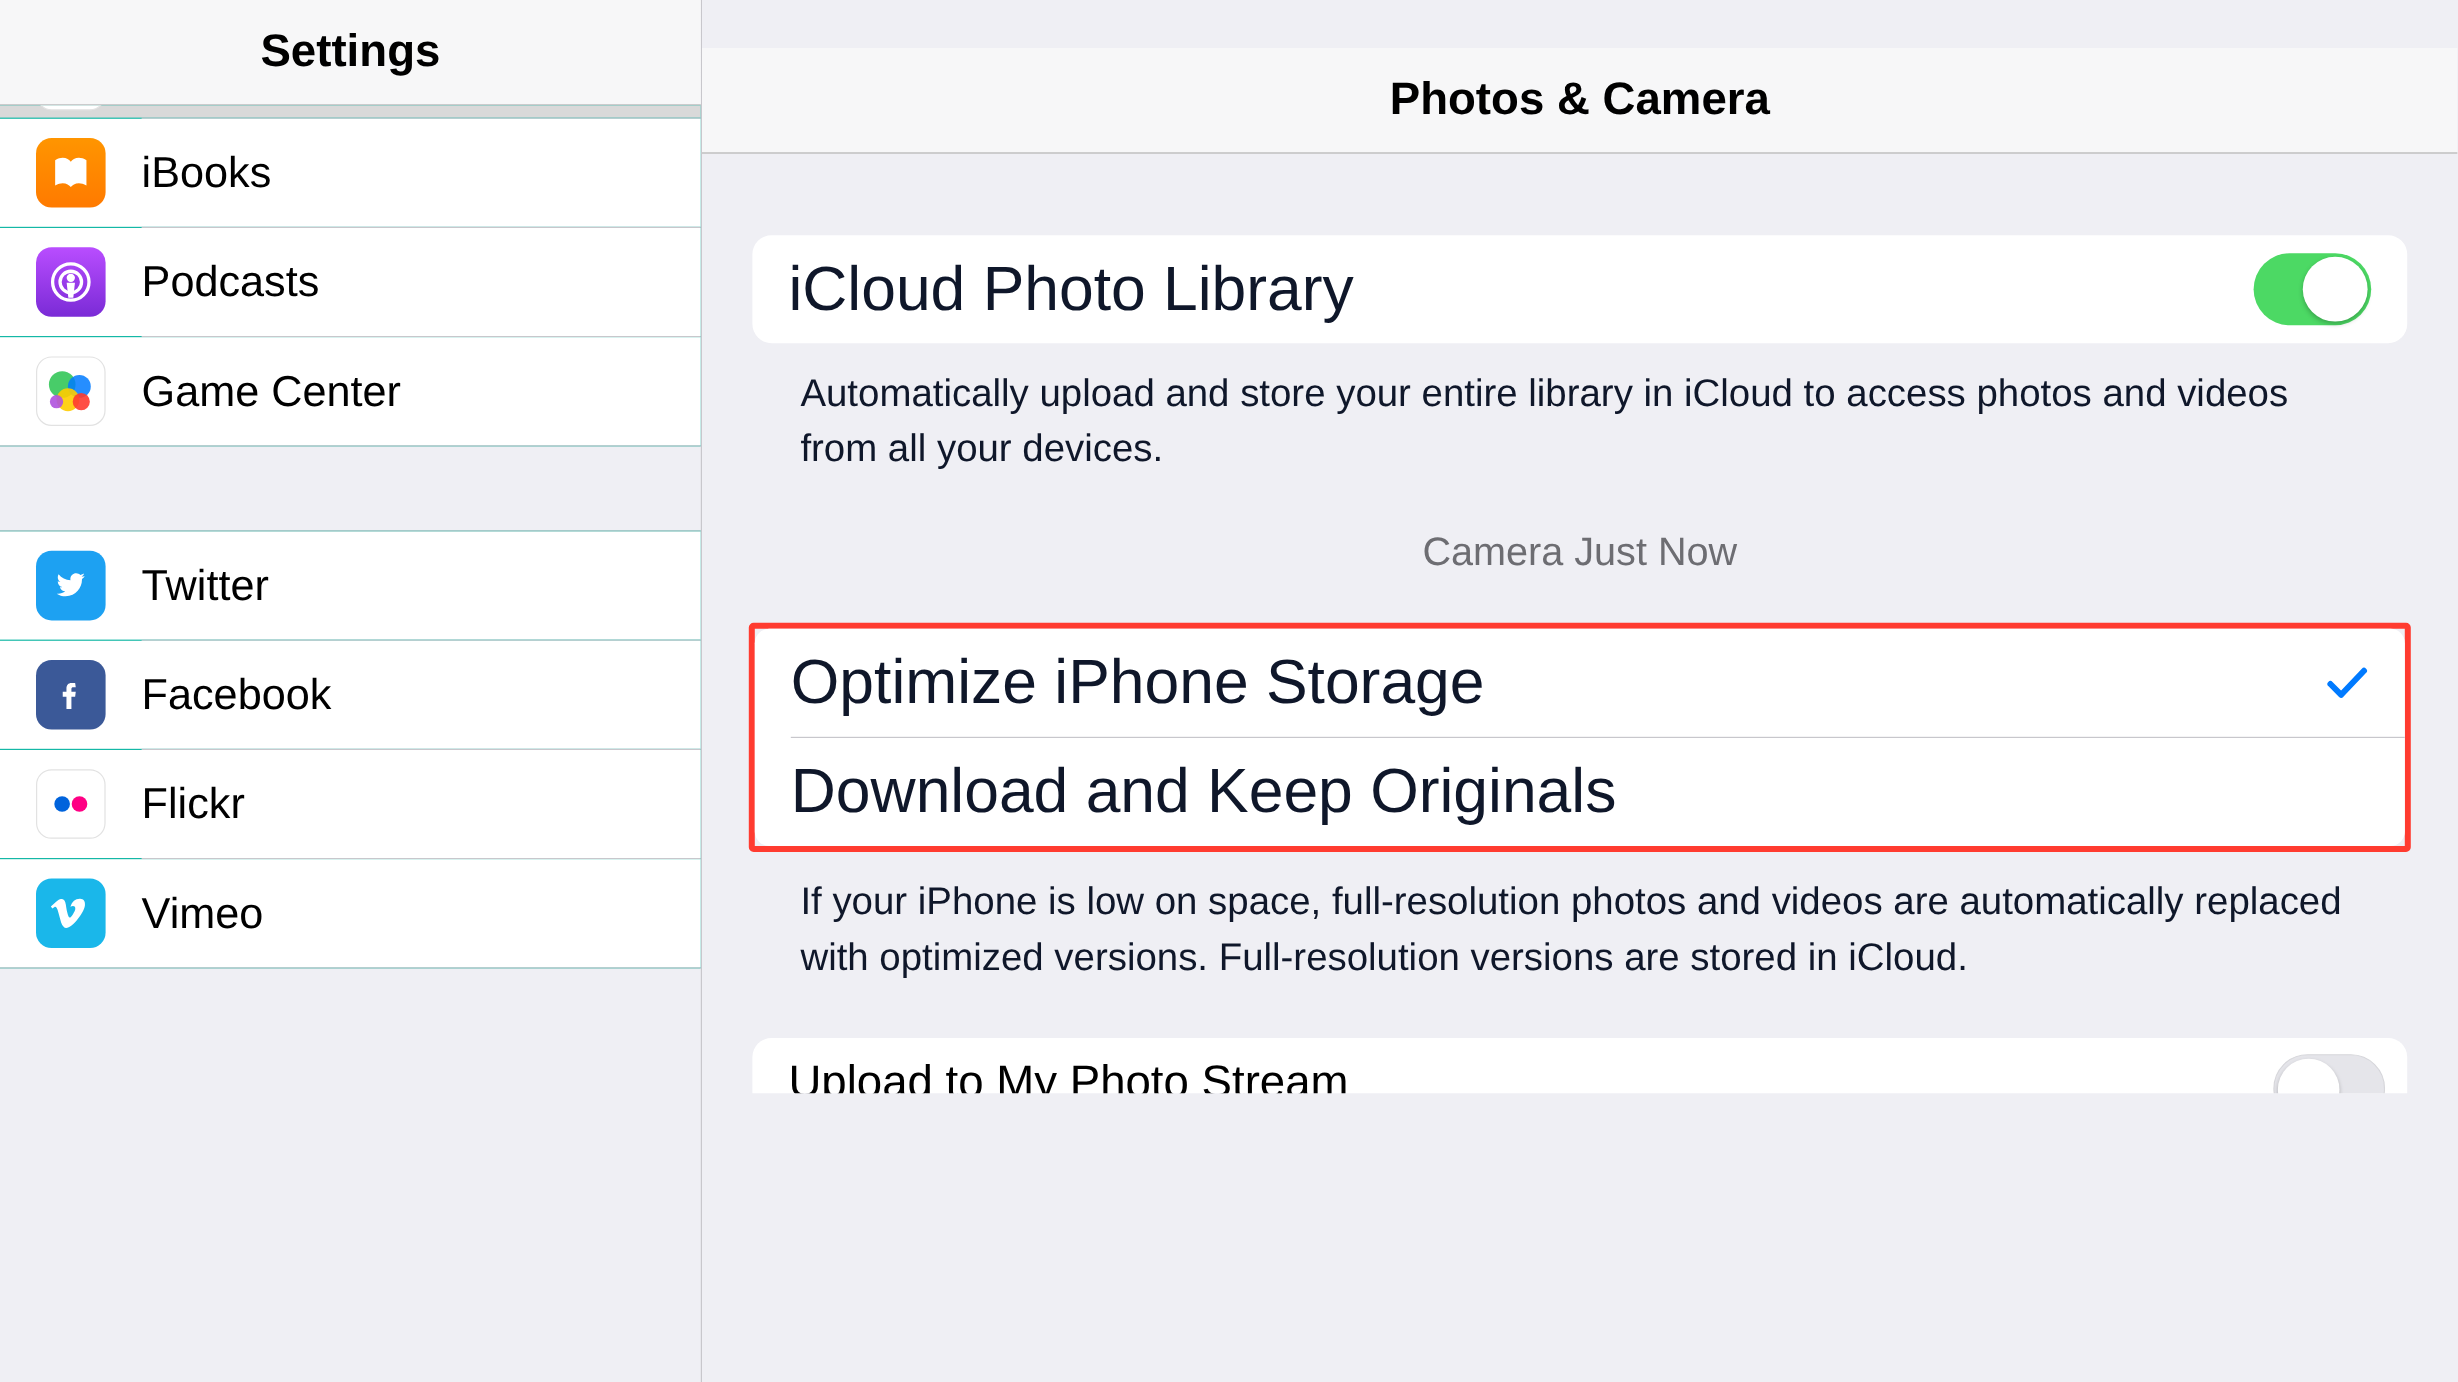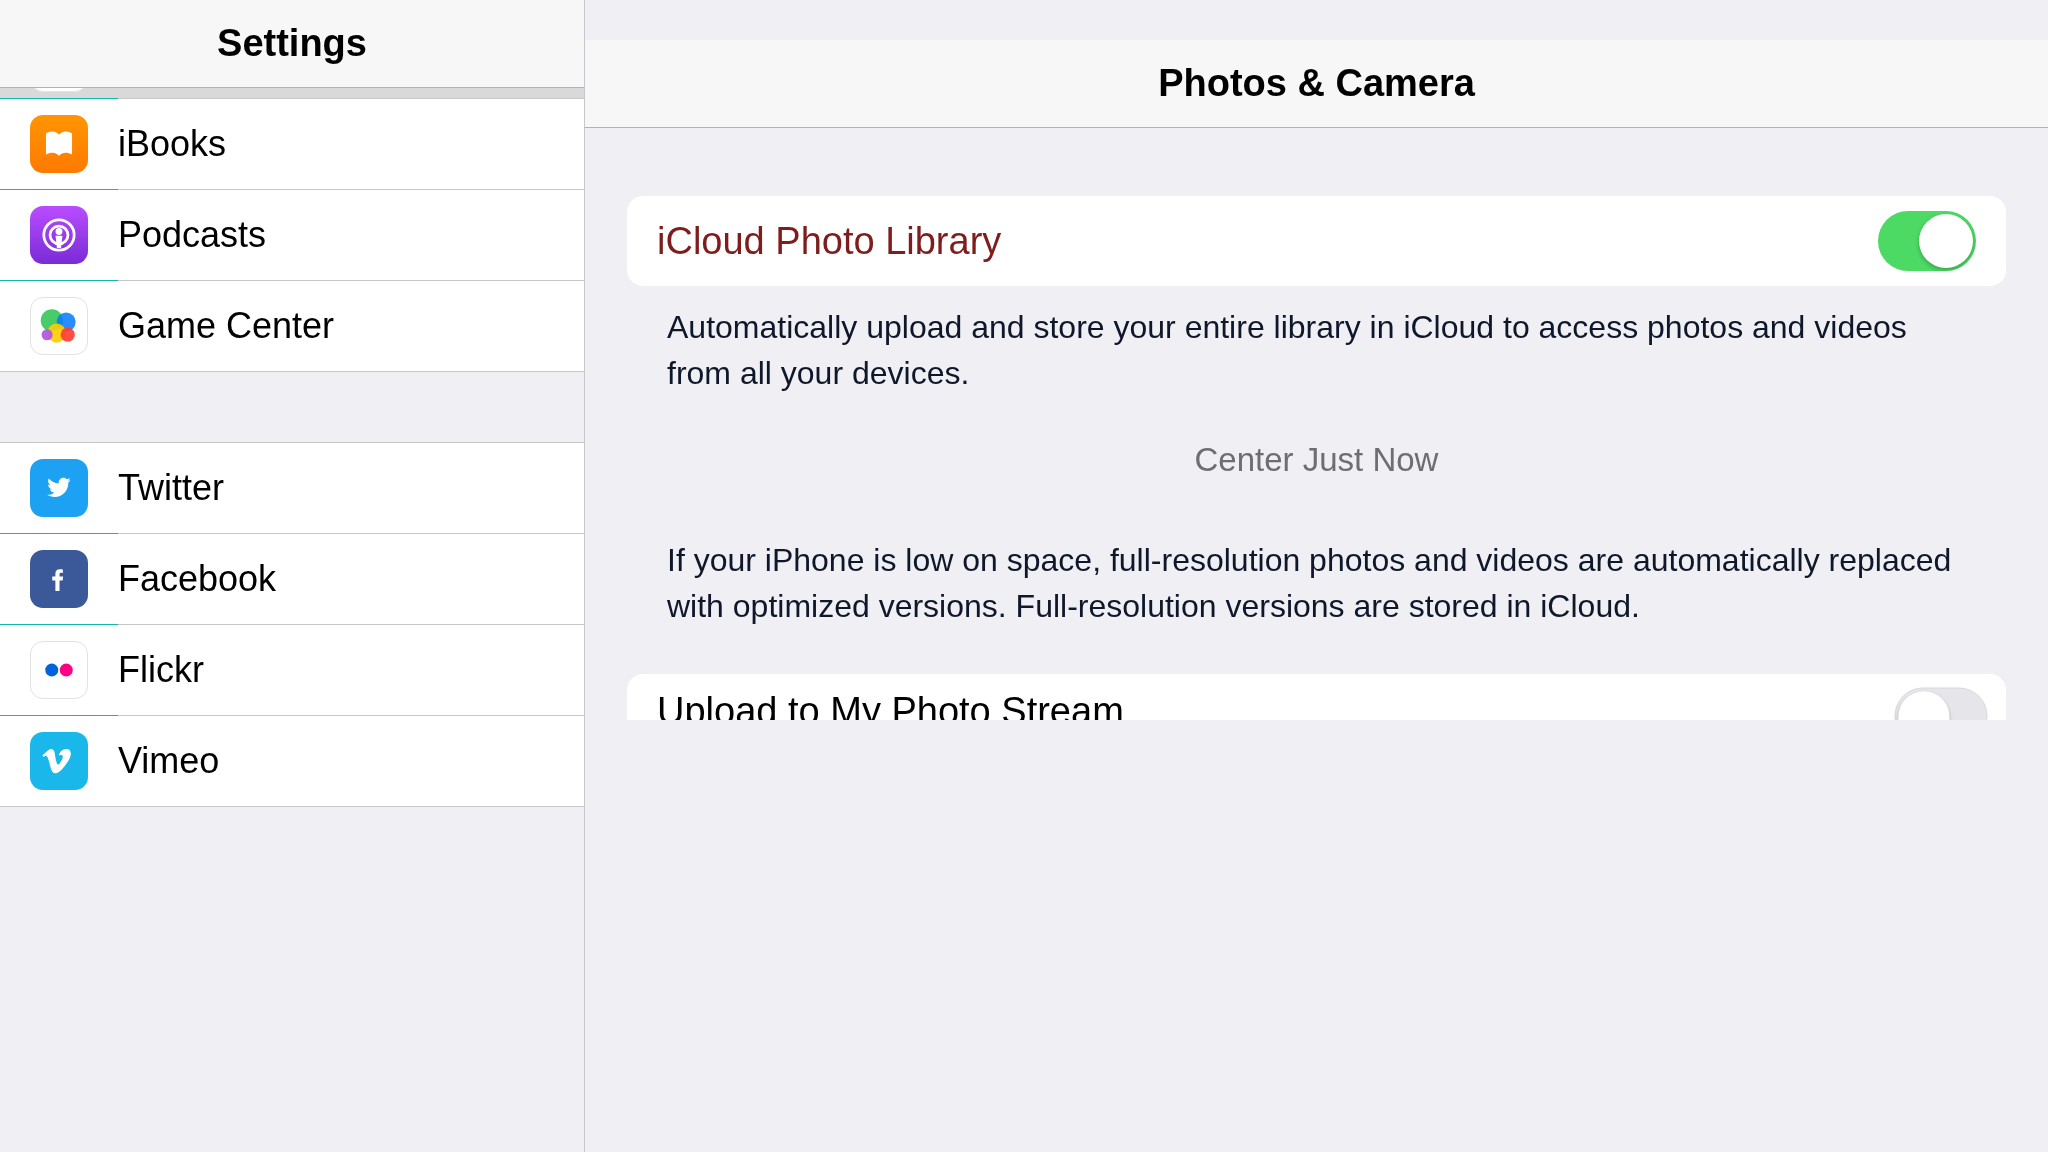--- a/index.html
+++ b/index.html
@@ -112,22 +112,22 @@
     border-radius: 16px;
   }
   .cell {
     display: flex;
     align-items: center;
     justify-content: space-between;
     padding: 0 30px;
     height: 90px;
   }
   .cell-label {
-    font-size: 38px;
-    color: #7f1d1d;
+    font-size: 52px;
+    color: #0f172a;
     font-weight: 400;
   }
   .cell-sep {
     height: 1px;
     background: #c8c7cc;
     margin-left: 30px;
   }
   .footer-text {
     color: #0f172a;
     font-size: 32px;
@@ -301,22 +301,36 @@
       <div class="cell-group">
         <div class="cell">
           <span class="cell-label">iCloud Photo Library</span>
           <div class="toggle on">
             <div class="knob"></div>
           </div>
         </div>
       </div>
       <div class="footer-text">Automatically upload and store your entire library in iCloud to access photos and videos from all your devices.</div>
 
-      <div class="status-text">Center Just Now</div>
-
+      <div class="status-text">Camera Just Now</div>
+
+      <div class="highlight-box">
+        <div class="cell-group" style="border-radius:12px;">
+          <div class="cell">
+            <span class="cell-label">Optimize iPhone Storage</span>
+            <svg class="check-icon" viewBox="0 0 36 36">
+              <path d="M4 19 L13 28 L32 8" fill="none" stroke="#007aff" stroke-width="5" stroke-linecap="round" stroke-linejoin="round"></path>
+            </svg>
+          </div>
+          <div class="cell-sep"></div>
+          <div class="cell">
+            <span class="cell-label">Download and Keep Originals</span>
+          </div>
+        </div>
+      </div>
       <div class="footer-text">If your iPhone is low on space, full-resolution photos and videos are automatically replaced with optimized versions. Full-resolution versions are stored in iCloud.</div>
 
       <div class="partial-group">
         <span class="partial-label">Upload to My Photo Stream</span>
         <div class="toggle off" style="transform:scale(0.95); position:relative; top:2px;">
           <div class="knob"></div>
         </div>
       </div>
 
     </div>

